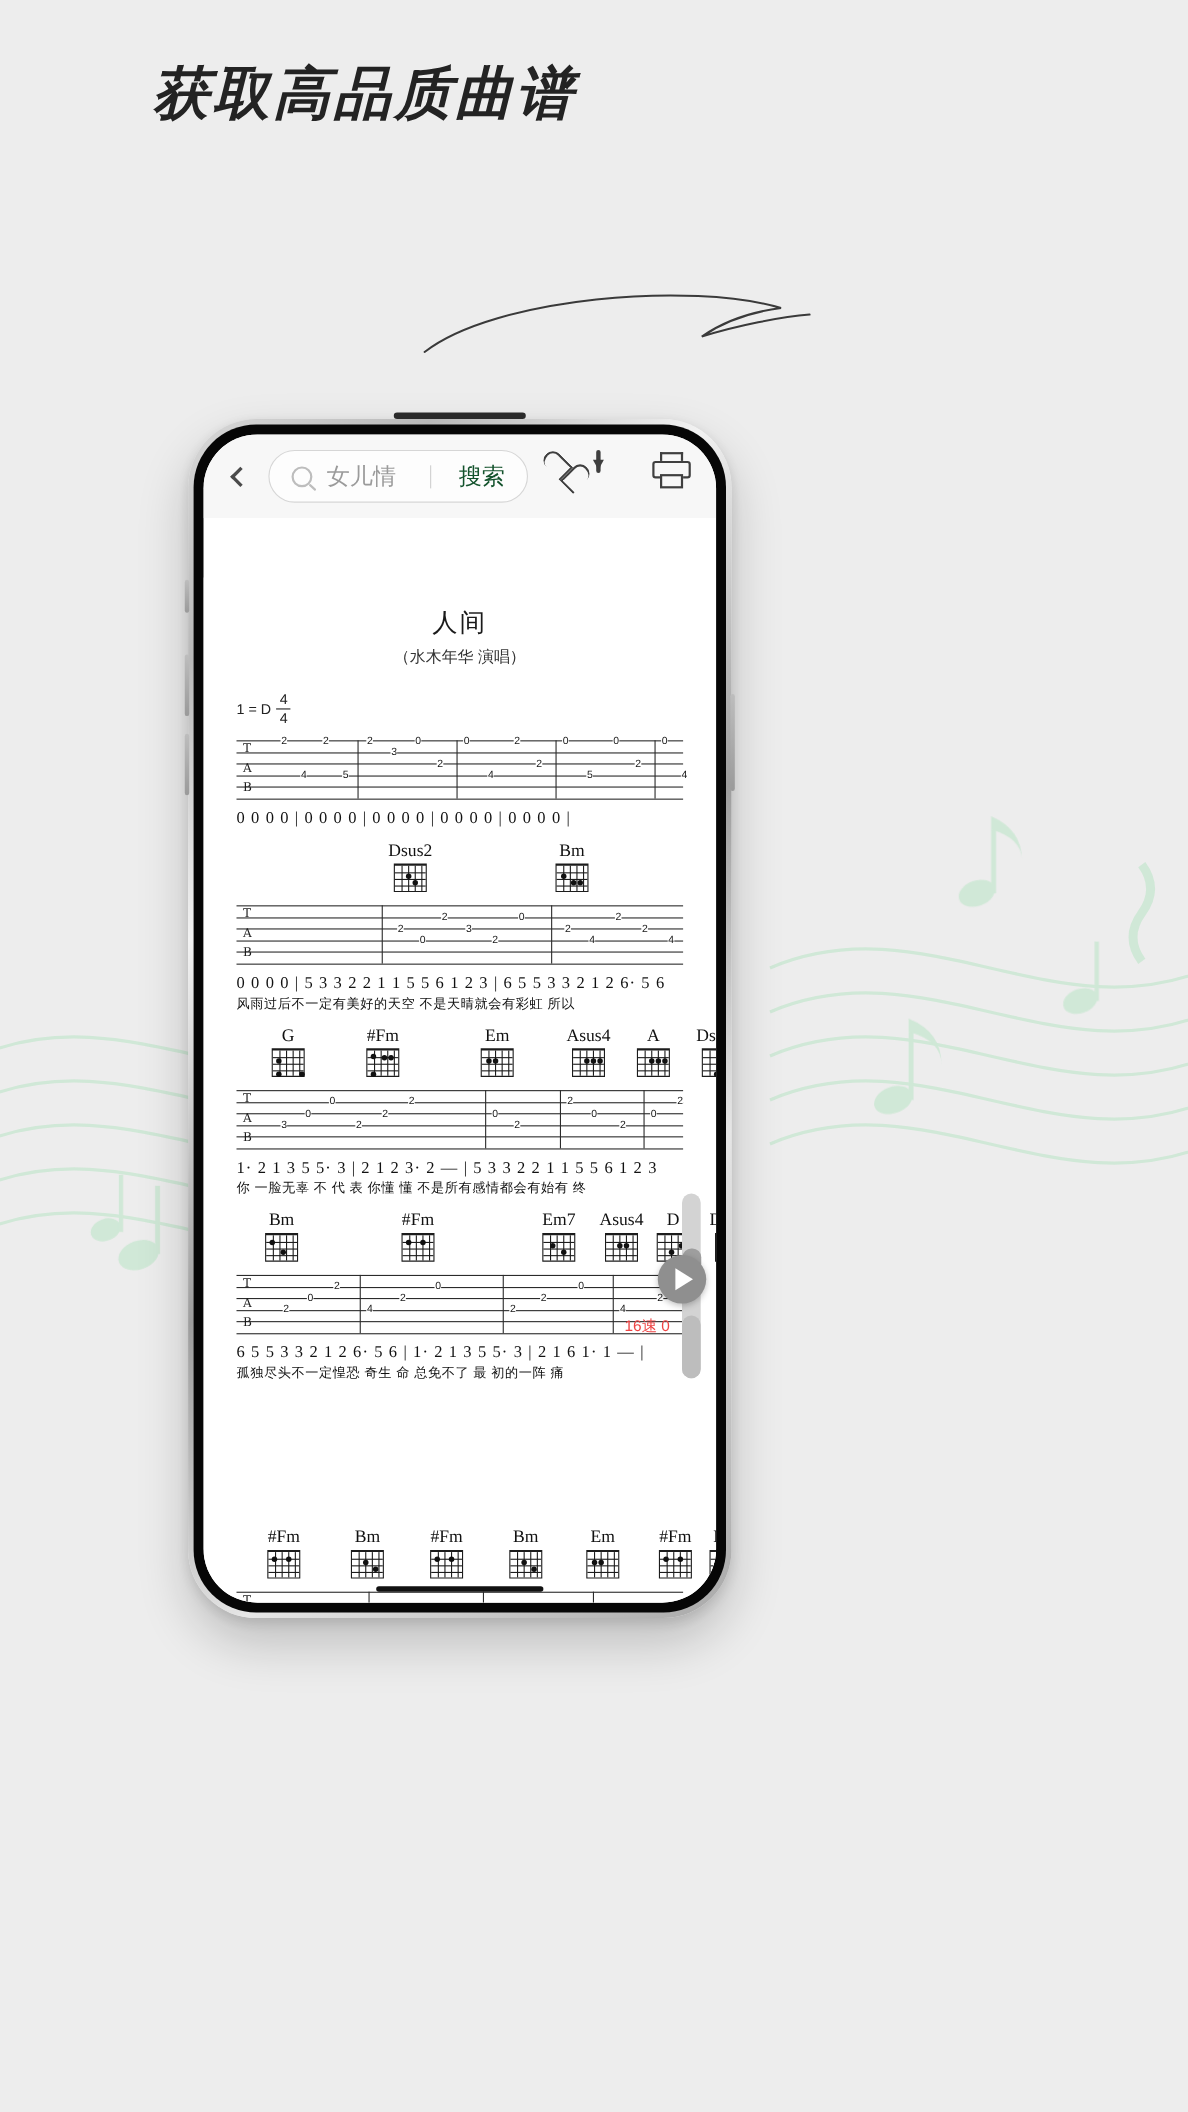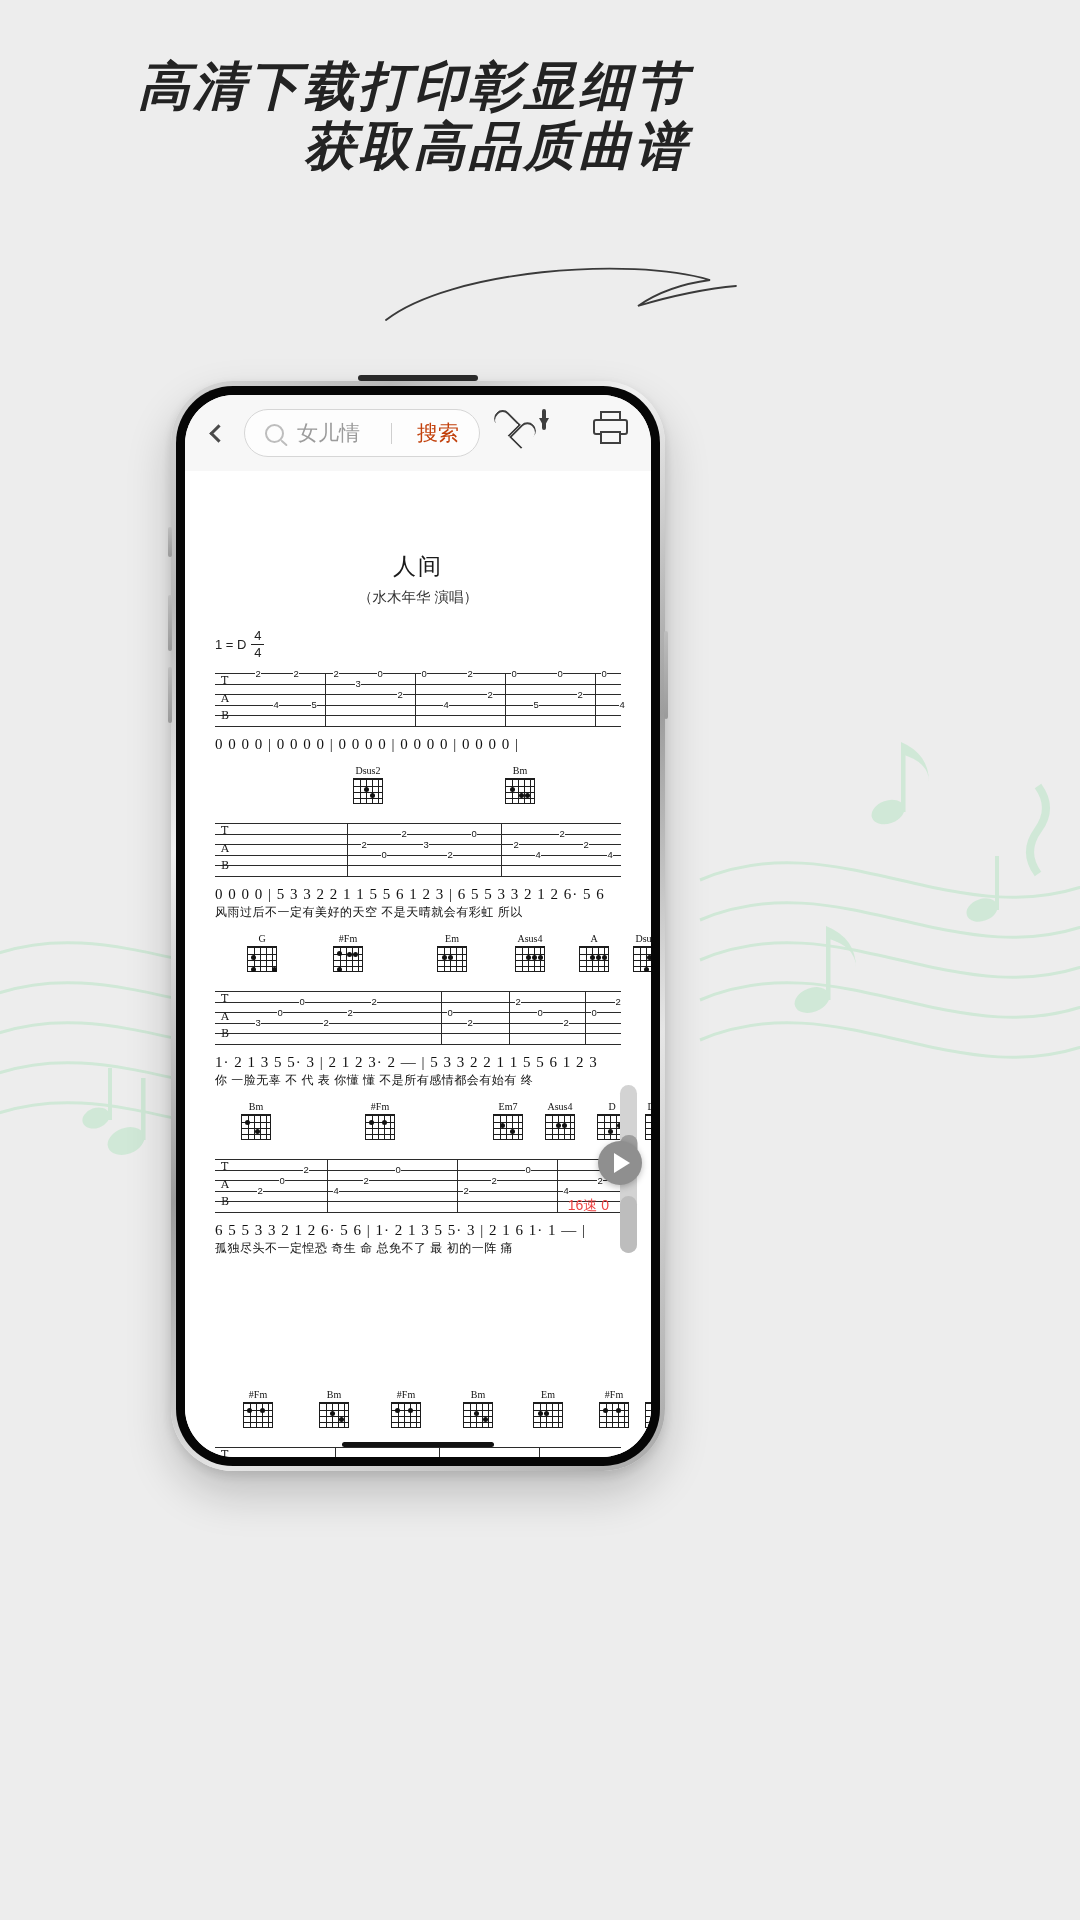--- a/index.html
+++ b/index.html
@@ -171,21 +171,21 @@
     content:""; position:absolute; right:-6px; bottom:-4px;
     width:8px; height:2.4px; background:#bdbdbd;
     border-radius:2px; transform:rotate(42deg);
   }
   .search-ph {
     flex:1 1 auto; font-size:21px; color:#9b9b9b;
     white-space:nowrap; overflow:hidden;
   }
   .sep { width:1.4px; height:21px; background:#cfcfcf; flex:0 0 auto; }
   .search-go {
-    font-size:21px; color:#c2410c; padding:0 14px 0 12px;
+    font-size:21px; color:#14532d; padding:0 14px 0 12px;
     white-space:nowrap; flex:0 0 auto;
   }
   .nav-ico { flex:0 0 auto; width:40px; height:44px; position:relative; }
 
   
   .heart { width:33px; height:30px; position:relative; margin-top:7px; margin-left:3px;}
   .heart::before,.heart::after{
     content:""; position:absolute; top:0; width:16.5px; height:26px;
     border:2.6px solid #3f3f3f; border-radius:9px 9px 0 0;
     box-sizing:border-box;
@@ -263,21 +263,21 @@
     display:flex; align-items:baseline; gap:0;
   }
   .lyric {
     font-size:12px; color:#111; margin-top:1px; letter-spacing:0.5px;
     white-space:nowrap; overflow:hidden;
   }
 
   
   .chords { display:flex; gap:0; margin-top:12px; position:relative; height:44px; }
   .chord { position:absolute; text-align:center; }
-  .chord .nm { font-size:10px; color:#111; margin-bottom:2px; font-family:"Liberation Serif",serif;}
+  .chord .nm { font-size:16px; color:#111; margin-bottom:2px; font-family:"Liberation Serif",serif;}
   .grid {
     width:30px; height:26px; position:relative;
     border:1px solid #1c1c1c; border-top:2.2px solid #1c1c1c;
     margin:0 auto; background:#fff;
   }
   .grid .v { position:absolute; top:0; bottom:0; width:1px; background:#1c1c1c; }
   .grid .h { position:absolute; left:0; right:0; height:1px; background:#1c1c1c; }
   .grid .dot { position:absolute; width:5px; height:5px; border-radius:50%; background:#111; }
 
   
@@ -360,21 +360,20 @@
     <path d="M901 754 q28 8 28 28 q0 -28 -28 -40 z"></path>
     <ellipse cx="982" cy="910" rx="16" ry="11" transform="rotate(-20 982 910)"></ellipse>
     <rect x="995" y="856" width="4" height="54"></rect>
   </g>
   <g fill="none" stroke="#cfe8d6" stroke-width="8" opacity="0.95">
     <path d="M1038 786 q16 22 0 44 q-16 22 0 44"></path>
   </g>
 </svg>
 
 <div class="headline">
-  <div class="headline-line l2">高清下载打印彰显细节</div>
   <div class="headline-line l3">获取高品质曲谱</div>
 </div>
 
 <svg class="swoosh" width="360" height="70" viewBox="0 0 360 70" aria-hidden="true">
   <path d="M6 58 C 70 8, 250 -6, 330 18 C 300 22, 278 30, 258 44 C 290 34, 330 26, 356 24" fill="none" stroke="#3a3a3a" stroke-width="1.8" stroke-linecap="round"></path>
 </svg>
 
 <div class="phone">
   <div class="btn-side btn-mute"></div>
   <div class="btn-side btn-volup"></div>

